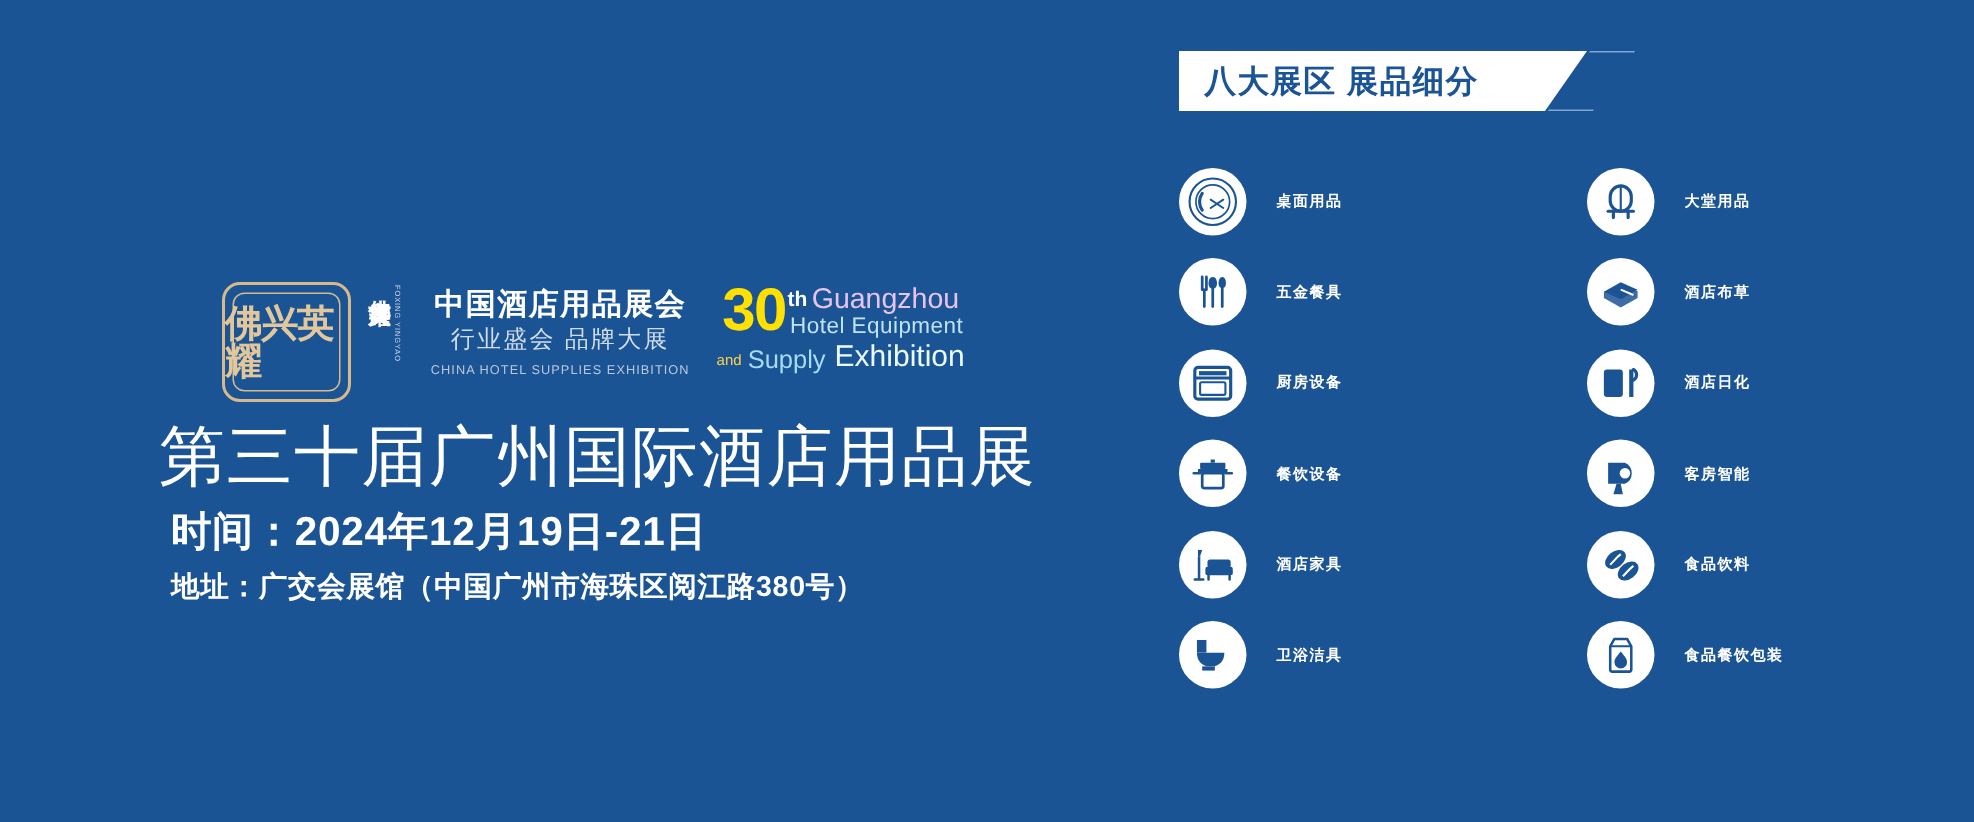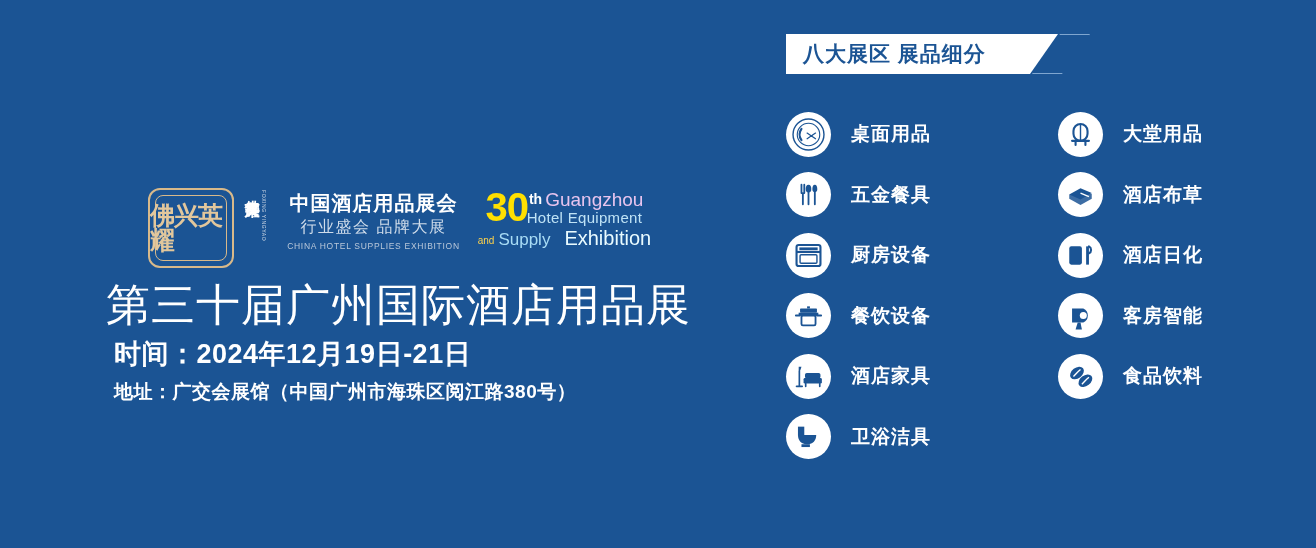--- a/index.html
+++ b/index.html
@@ -52,21 +52,21 @@
 
   .en-block{margin-left:18px;padding-top:2px;position:relative;}
   .en-row1{display:flex;align-items:flex-end;line-height:1;justify-content:center;}
   .num30{font-size:40px;font-weight:700;color:#ffe000;letter-spacing:-1px;line-height:0.85;}
   .th{font-size:14px;font-weight:700;color:#ffffff;margin-left:1px;margin-bottom:18px;}
   .gz{font-size:19px;color:#e7c4ee;margin-left:3px;margin-bottom:15px;line-height:1;}
   .en-row2{font-size:15px;color:#bfe3f6;line-height:1.12;margin-top:-14px;margin-left:49px;letter-spacing:0.3px;}
   .en-row3{display:flex;align-items:flex-end;line-height:1;margin-top:1px;}
   .andw{font-size:10px;color:#ffd24a;margin-right:4px;margin-bottom:2px;}
   .supply{font-size:17px;color:#a8dcf5;}
-  .exh{font-size:20px;color:#e9fbff;margin-left:14px;}
+  .exh{font-size:20px;color:#e9fbff;margin-left:6px;}
 
   .title{
     position:absolute;left:106px;top:283px;
     font-size:44px;font-weight:400;color:#ffffff;letter-spacing:1px;line-height:1;
     white-space:nowrap;
   }
   .subtitle{
     position:absolute;left:114px;top:341px;
     font-size:27px;font-weight:700;color:#ffffff;letter-spacing:0.5px;line-height:1;
     white-space:nowrap;
@@ -101,21 +101,21 @@
   .cell{display:flex;align-items:center;width:244px;}
   .cell.c2{margin-left:28px;}
   .ico{
     width:45px;height:45px;border-radius:50%;flex:0 0 45px;
     display:flex;align-items:center;justify-content:center;
     position:relative;
   }
   .ico.light{background:#ffffff;}
   .ico svg{display:block;}
   .cat-label{
-    margin-left:20px;font-size:19px;font-weight:700;color:#ffffff;
+    margin-left:20px;font-size:10px;font-weight:700;color:#ffffff;
     letter-spacing:1px;white-space:nowrap;
   }
 </style>
 </head>
 <body>
 
 <div class="poster">
 
   <div class="left">
 
@@ -291,16 +291,26 @@
           <div class="cell">
             <div class="ico light">
               <svg width="45" height="45" viewBox="0 0 64 64" fill="none">
                 <rect x="17" y="18" width="9" height="12" fill="#1b5494"></rect>
                 <path d="M17 30h26c0 8-5 13-12 13h-2c-7 0-12-5-12-13z" fill="#1b5494"></path>
                 <rect x="22" y="43" width="12" height="4" fill="#1b5494"></rect>
               </svg>
             </div>
             <div class="cat-label">卫浴洁具</div>
           </div>
+          <div class="cell c2">
+            <div class="ico light">
+              <svg width="45" height="45" viewBox="0 0 64 64" fill="none">
+                <path d="M22 24l4-7h12l4 7v22a2 2 0 0 1-2 2H24a2 2 0 0 1-2-2z" stroke="#1b5494" stroke-width="2.4" stroke-linejoin="round"></path>
+                <path d="M22 24h20" stroke="#1b5494" stroke-width="2"></path>
+                <path d="M32 29c4 5 6 7 6 10a6 6 0 0 1-12 0c0-3 2-5 6-10z" fill="#1b5494"></path>
+              </svg>
+            </div>
+            <div class="cat-label">食品餐饮包装</div>
+          </div>
         </div>
       </div>
   </div>
 </div>
 
 </body></html>

